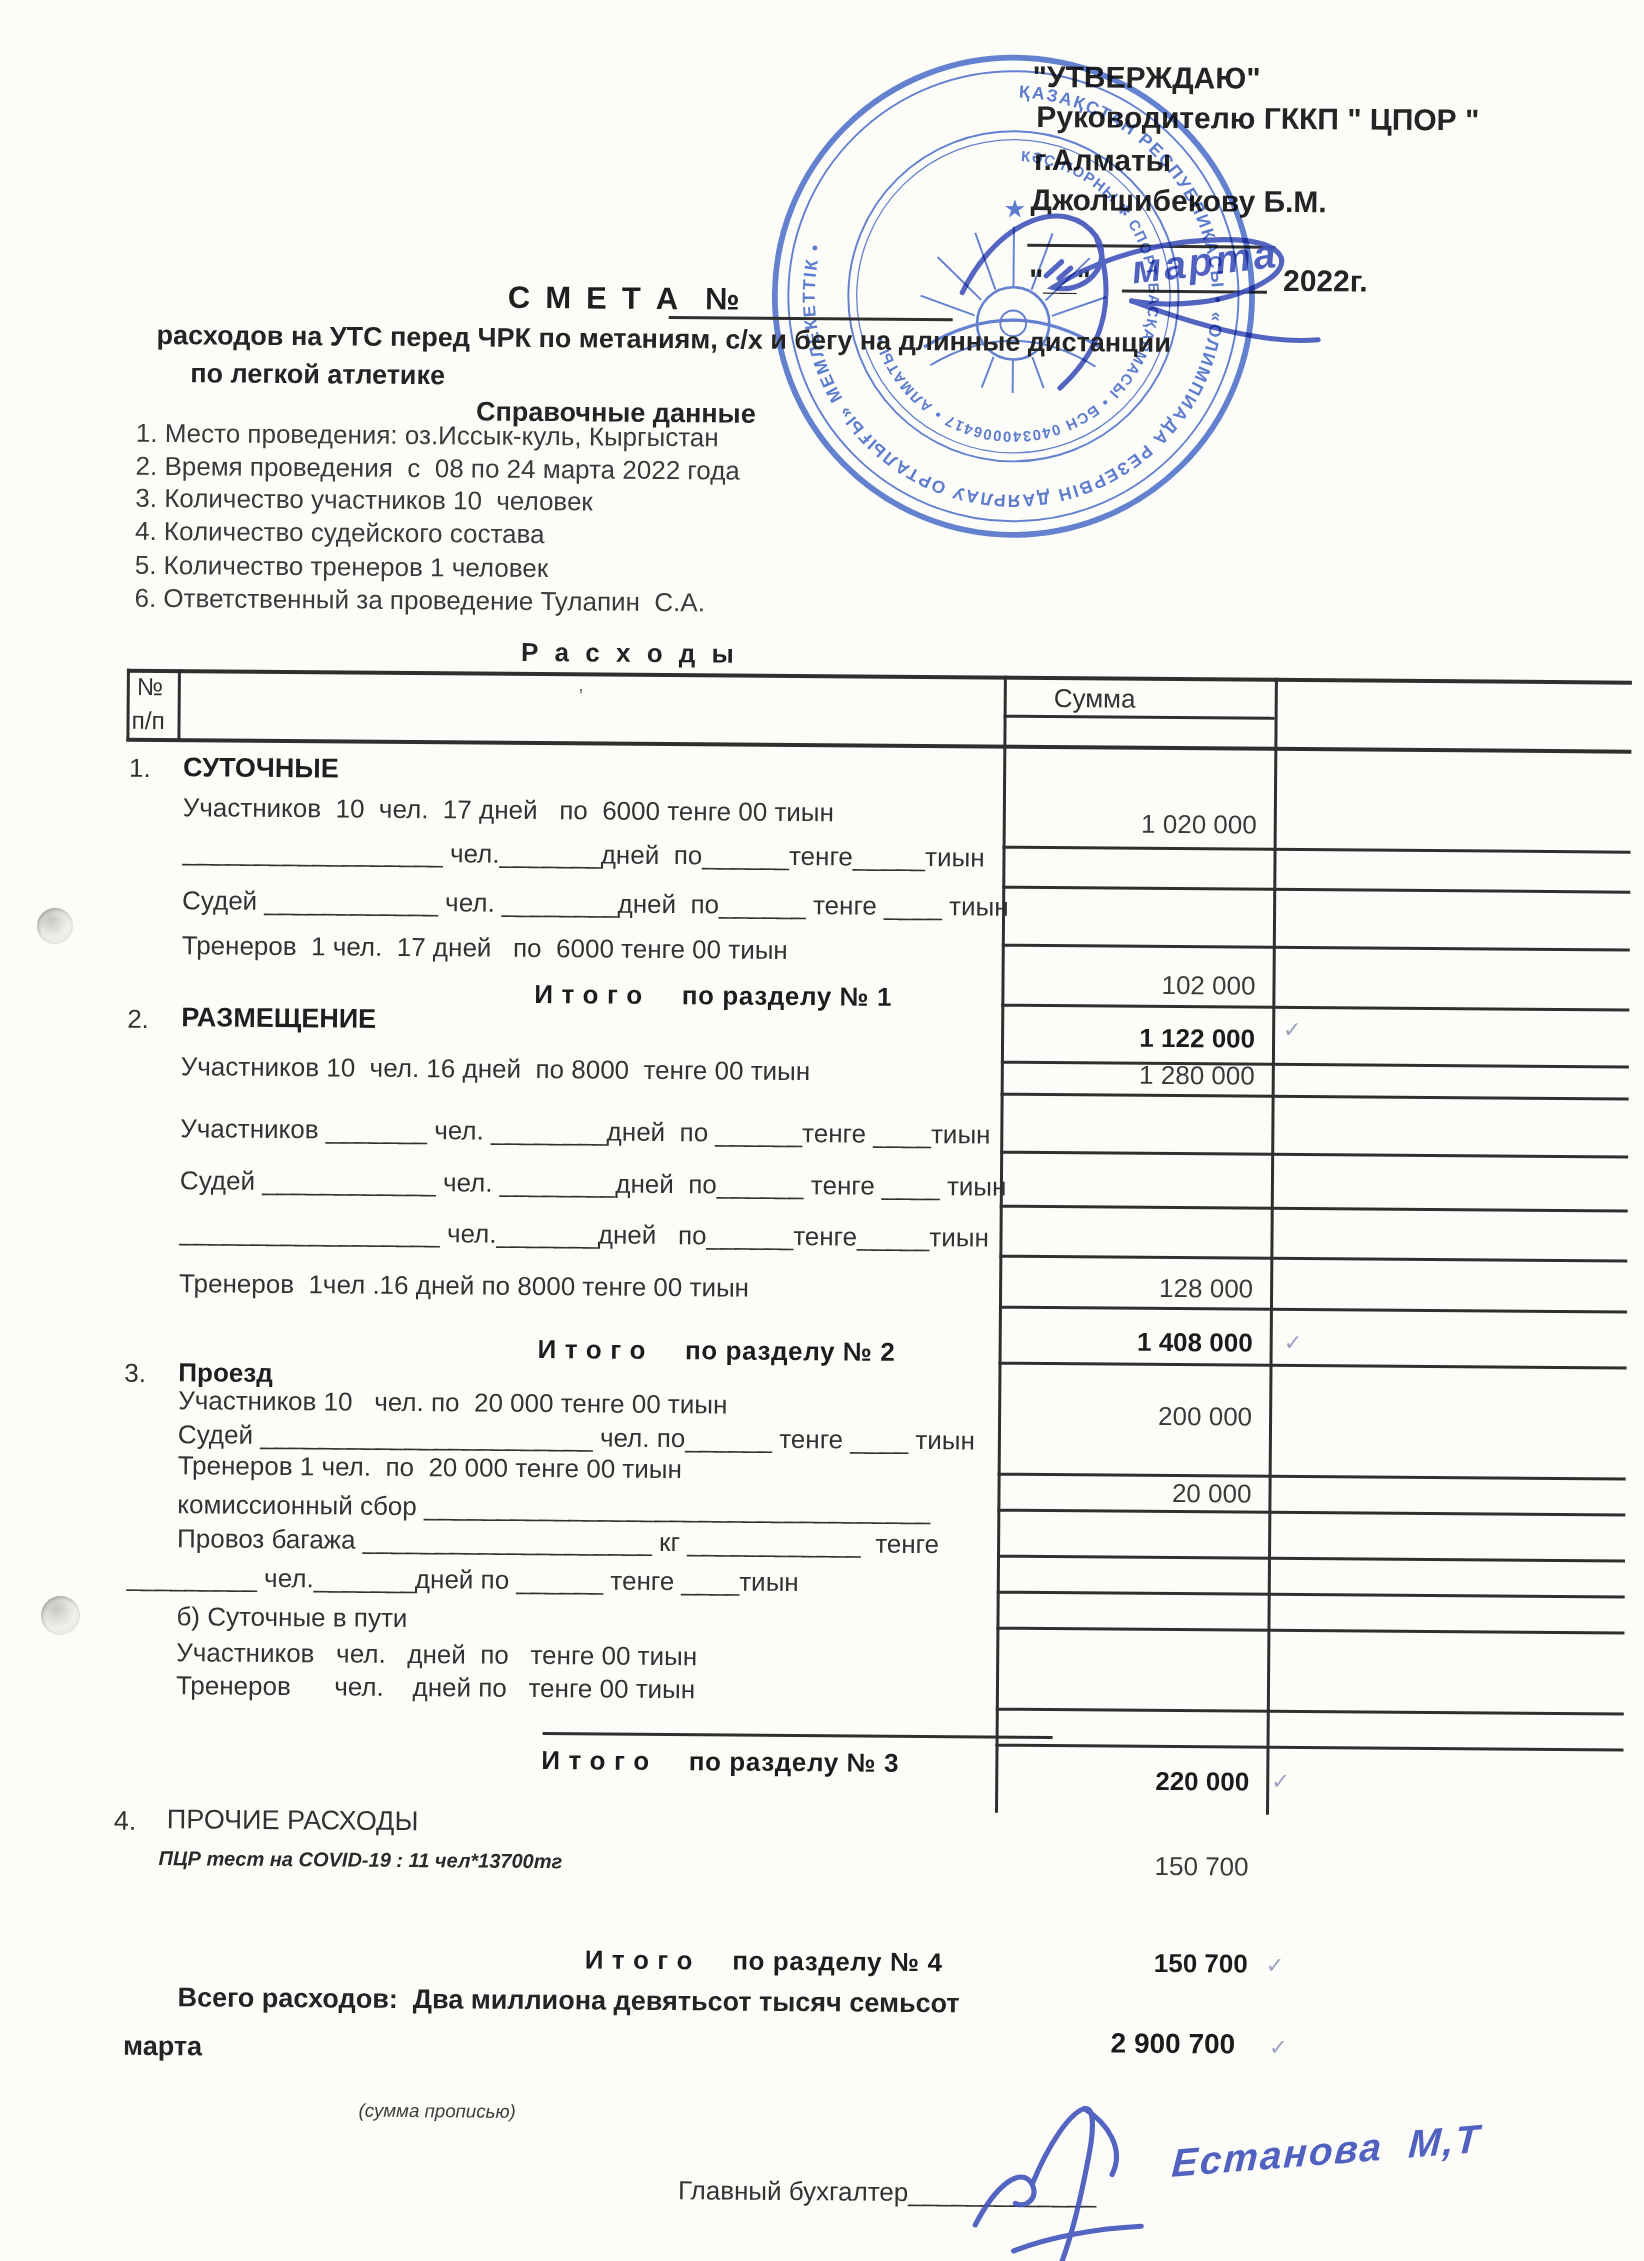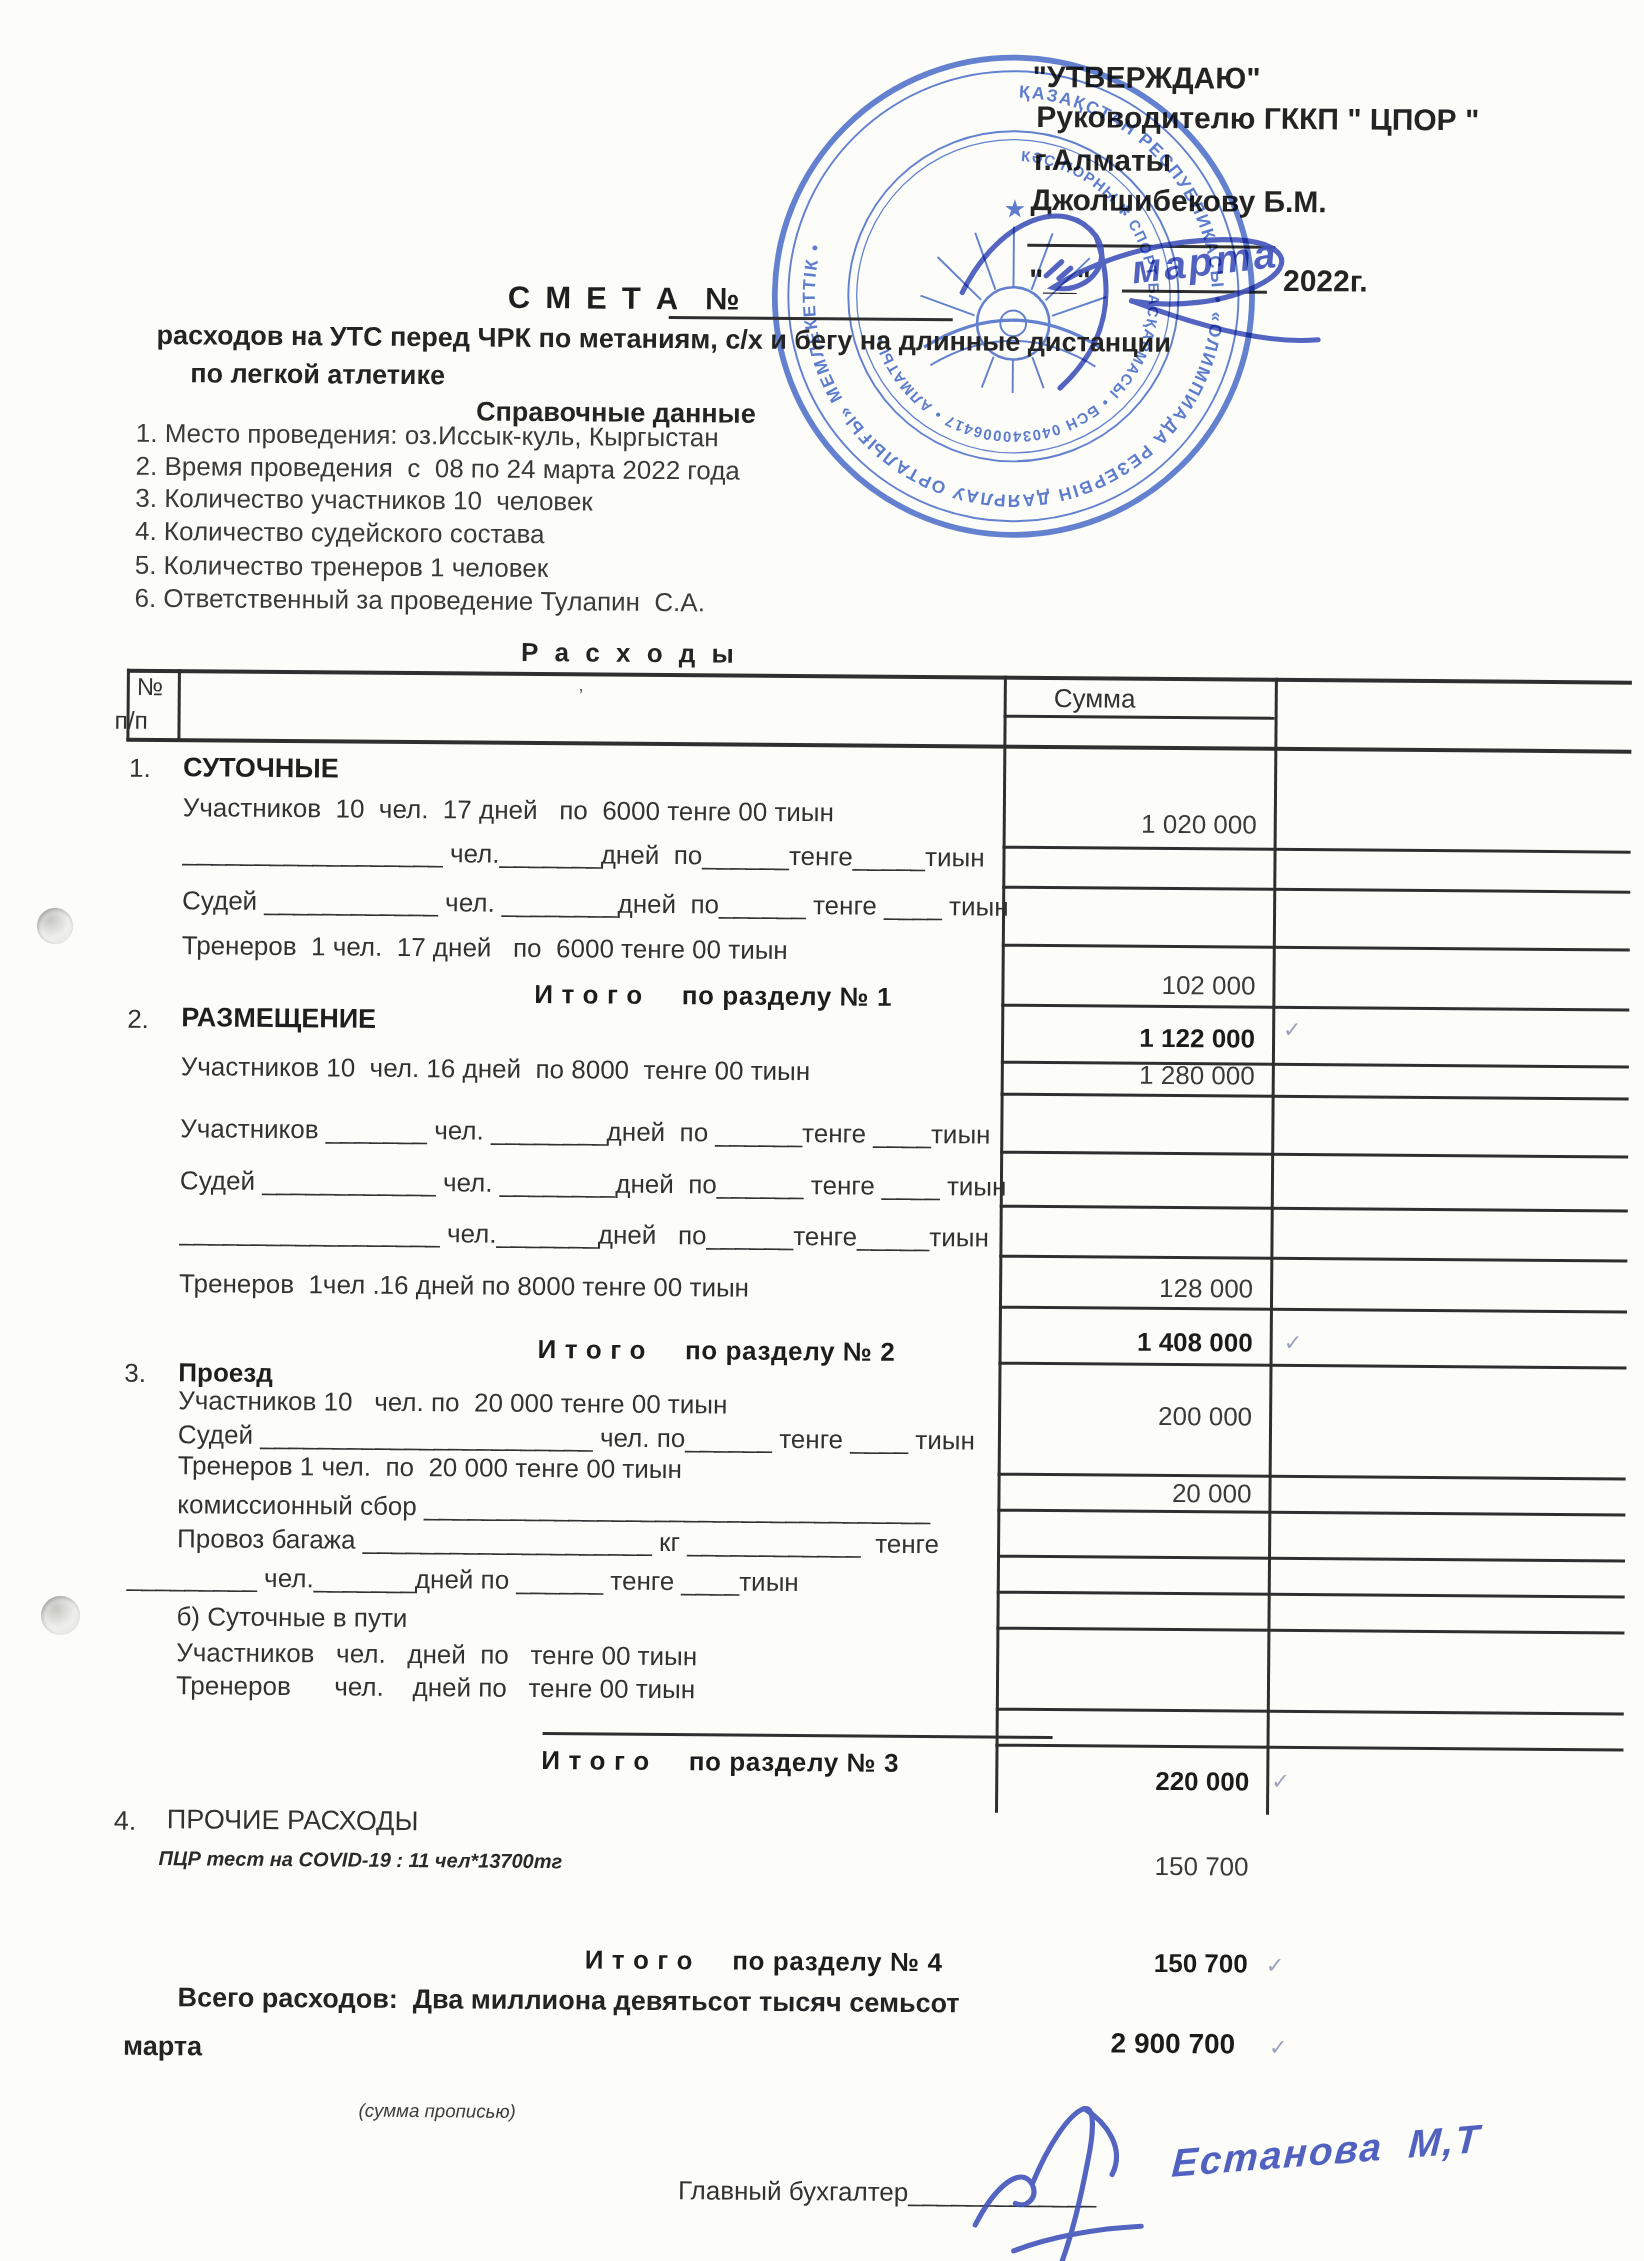--- a/index.html
+++ b/index.html
@@ -127,21 +127,21 @@
   <div class="hl" style="left:1009px;top:1354px;width:628px;"></div>
   <div class="hl" style="left:1009px;top:1465px;width:628px;"></div>
   <div class="hl" style="left:1009px;top:1501px;width:628px;"></div>
   <div class="hl" style="left:1009px;top:1547px;width:628px;"></div>
   <div class="hl" style="left:1009px;top:1583px;width:628px;"></div>
   <div class="hl" style="left:1009px;top:1619px;width:628px;"></div>
   <div class="hl" style="left:1009px;top:1700px;width:628px;"></div>
   <div class="hl" style="left:1009px;top:1736px;width:628px;"></div>
 
   <div class="abs t" style="left:142px;top:672px;font-size:24.5px;">№</div>
-  <div class="abs t" style="left:120px;top:706px;font-size:24.5px;text-align:center;">п/п</div>
+  <div class="abs t" style="left:137px;top:706px;font-size:24.5px;text-align:center;">п/п</div>
   <div class="abs t" style="left:1059px;top:676px;">Сумма</div>
   <div class="abs stray" style="left:584px;top:681px;">’</div>
 
   <div class="abs t" style="left:135px;top:753px;">1.</div>
   <div class="abs sect" style="left:189px;top:751px;">СУТОЧНЫЕ</div>
   <div class="abs t" style="left:189px;top:792px;">Участников  10  чел.  17 дней   по  6000 тенге 00 тиын</div>
   <div class="abs t" style="left:189px;top:836px;">__________________ чел._______дней  по______тенге_____тиын</div>
   <div class="abs t" style="left:189px;top:885px;">Судей ____________ чел. ________дней  по______ тенге ____ тиын</div>
   <div class="abs t" style="left:189px;top:930px;">Тренеров  1 чел.  17 дней   по  6000 тенге 00 тиын</div>
   <div class="abs itogo" style="left:542px;top:975px;">И т о г о     по разделу № 1</div>

